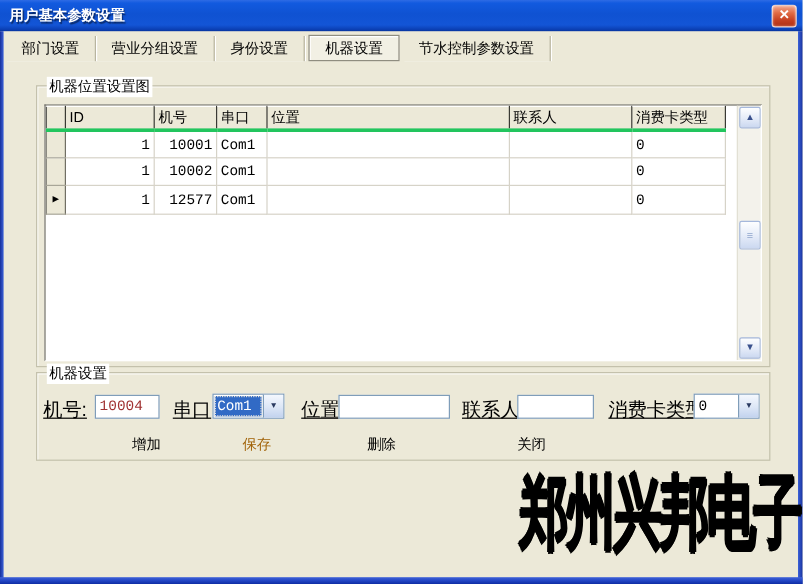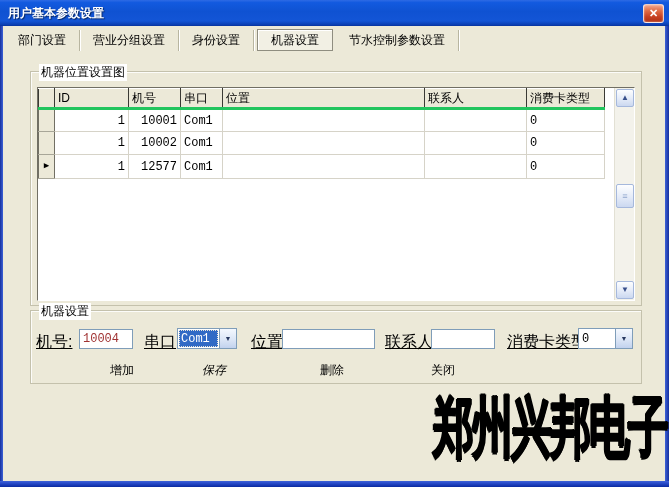--- a/index.html
+++ b/index.html
@@ -81,21 +81,21 @@
   .combo-text { flex:1; font-family:"Liberation Mono", monospace; font-size:12px;
     line-height:19px; padding:0 2px; margin:1px; overflow:hidden; }
   .combo-text.hl { background:#316AC5; color:#fff; outline:1px dotted #E8E4D8; outline-offset:-1px; }
   .combo-arrow { width:17px; border-left:1px solid #7F9DB9;
     background:linear-gradient(180deg,#F4F8FE 0%,#DCE6F6 55%,#C2D2EE 100%);
     color:#2A3A60; font-size:7px; line-height:19px; text-align:center; }
 
   .flatbtn { position:absolute; top:50px; height:18px; line-height:18px; font-size:12px;
     padding:0 2px; cursor:pointer; background:transparent; border:none; color:#000;
     font-family:"Liberation Sans", sans-serif; }
-  .flatbtn:disabled, .flatbtn.disabled { color:#000000; cursor:default;font-style:italic; }
+  .flatbtn:disabled, .flatbtn.disabled { color:#a16207; cursor:default; }
 
   
   .watermark { position:absolute; right:2px; bottom:14px; z-index:50; color:#000;
     font-size:41px; font-weight:900; letter-spacing:-2px; white-space:nowrap;
     transform:scaleY(1.62); transform-origin:100% 100%;
     text-shadow:1px 0 0 #000, -1px 0 0 #000, 0 1px 0 #000, 0 -1px 0 #000; }
 </style>
 </head>
 <body>
 
@@ -198,19 +198,19 @@
     <input class="tbox" style="left: 400px; width: 64px;" value="">
 
     <span class="flabel" style="left:476px;">消费卡类型</span>
     <div class="combo" style="left:547px; width:55px;">
       <span class="combo-text">0</span>
       <span class="combo-arrow">▼</span>
     </div>
 
     <button class="flatbtn" style="left:77px;">增加</button>
     <button class="flatbtn disabled" disabled="" style="left:169px;">保存</button>
-    <button class="flatbtn" style="left:287px;">删除</button>
+    <button class="flatbtn" style="left:273px;">删除</button>
     <button class="flatbtn" style="left:398px;">关闭</button>
   </div>
 
   <div class="watermark">郑州兴邦电子</div>
 
 </div>
 
 </body></html>

